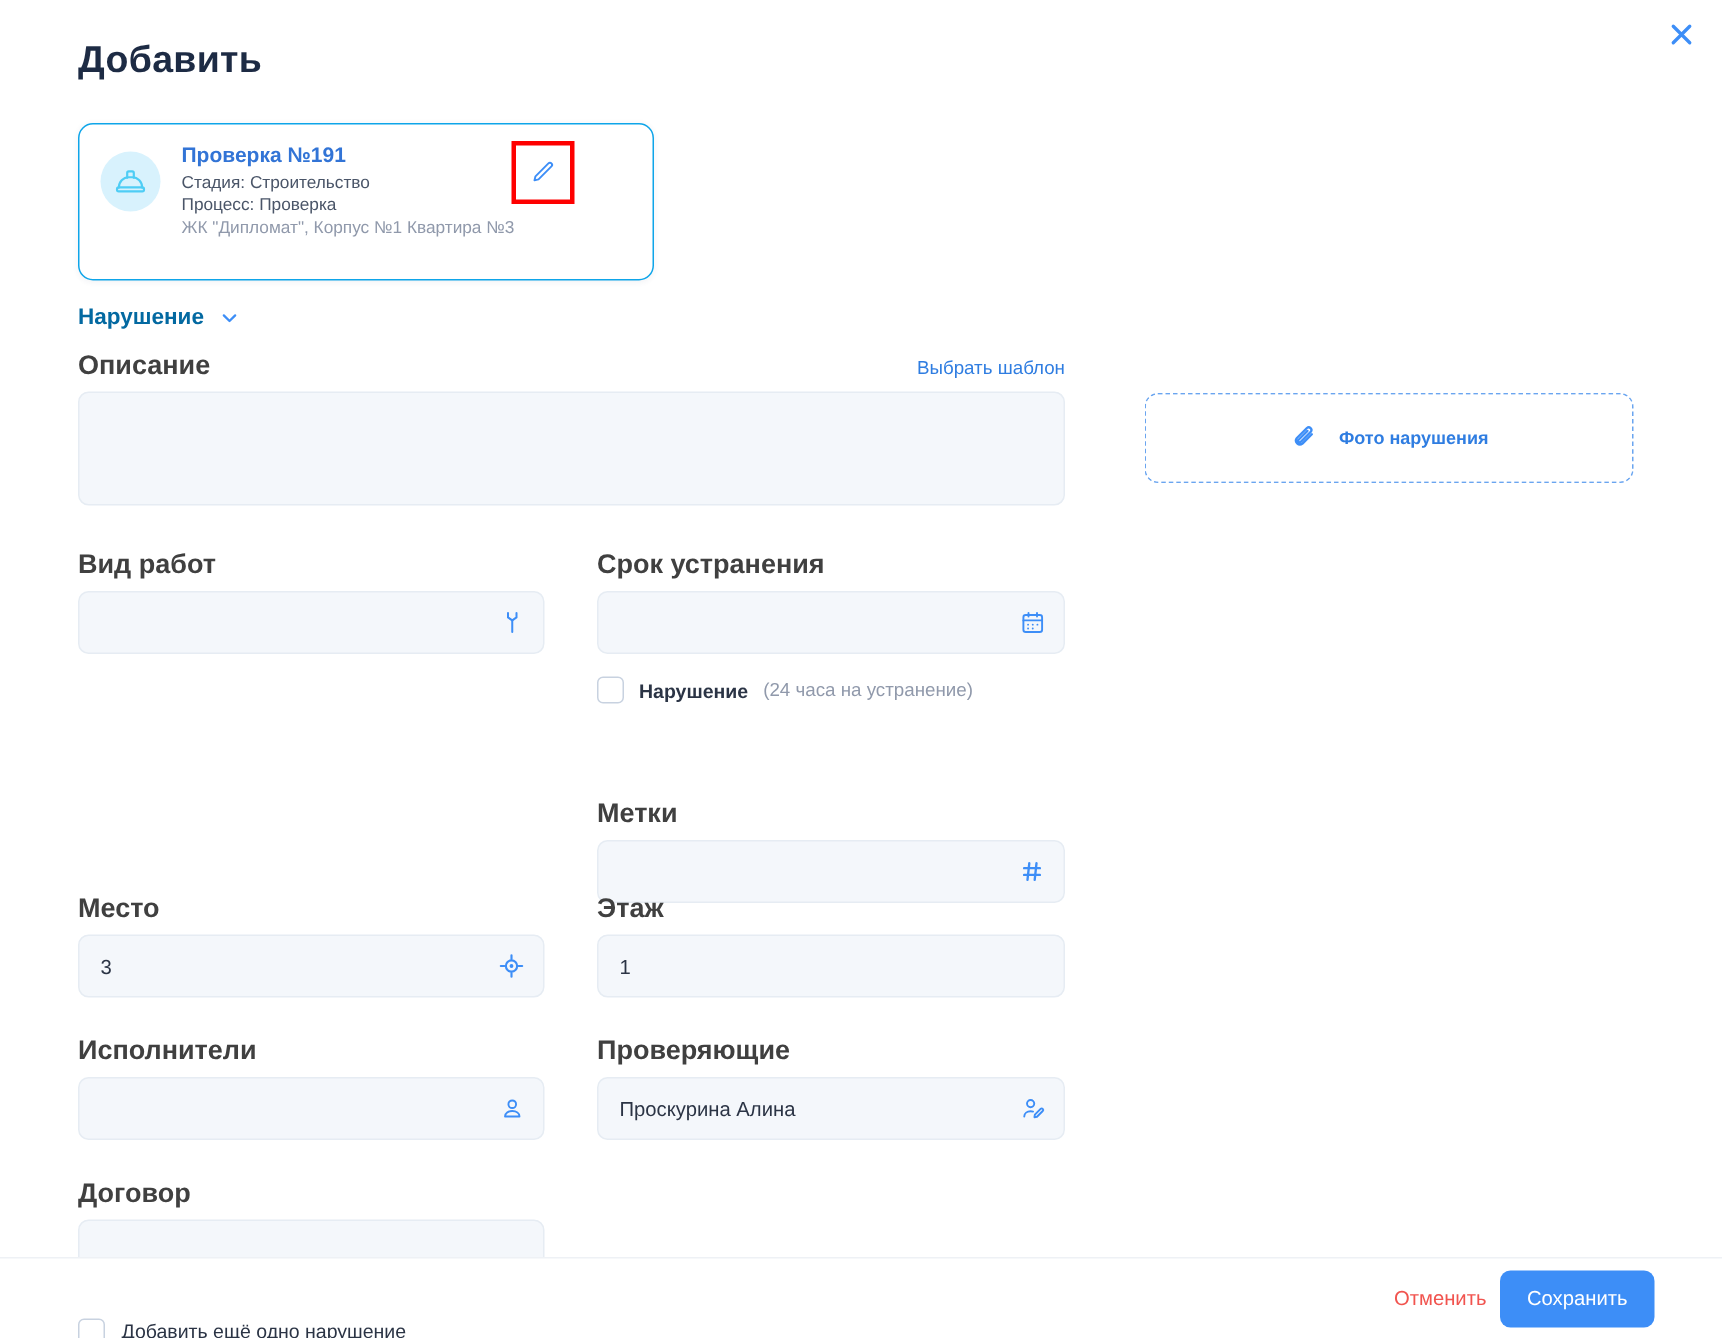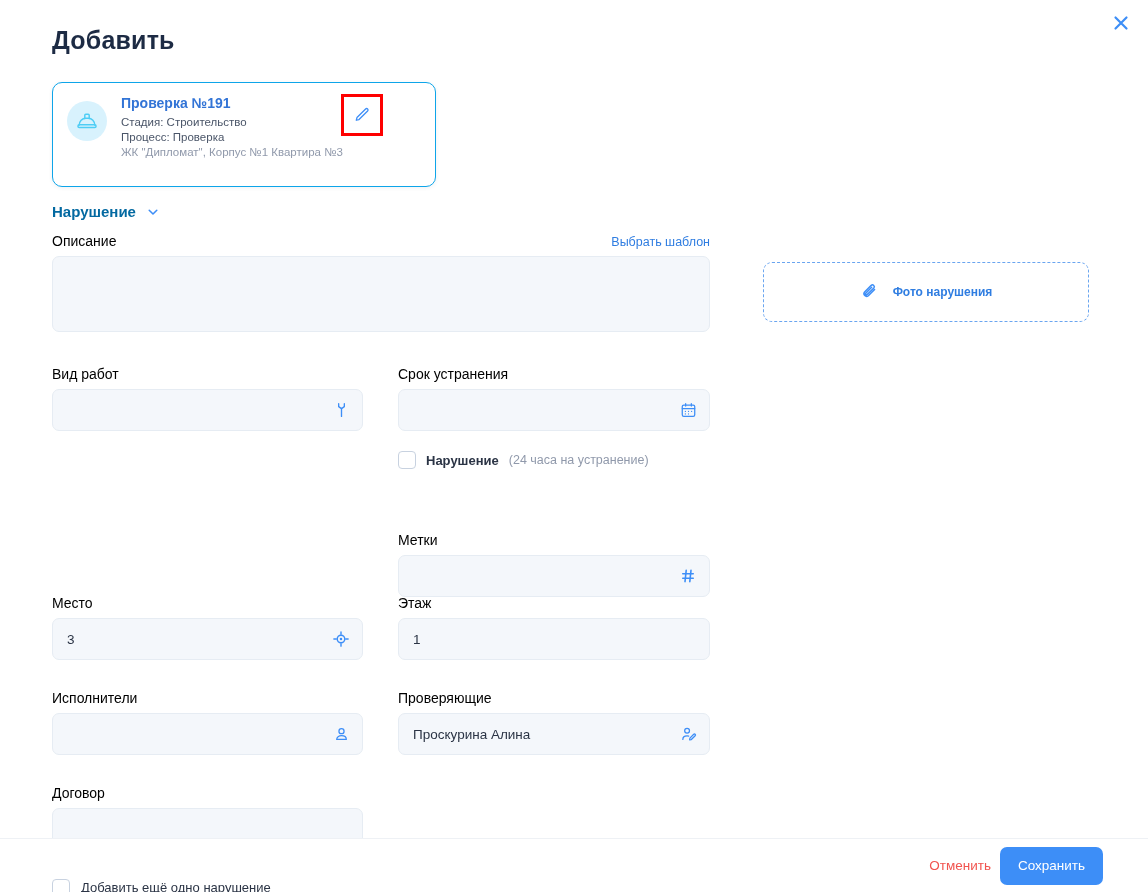--- a/index.html
+++ b/index.html
@@ -123,24 +123,25 @@
   .section-head .t {
     font-size: 15px;
     font-weight: bold;
     color: #0369a1;
   }
   .section-head .chev { color: #3d8ef7; display: flex; }
 
   
   .field { position: absolute; }
   .field-label {
-    font-size: 14px;
-    color: #000000;
+    font-size: 18px;
+    color: #404040;
     margin-bottom: 7px;
     display: block;
+    font-weight: bold;
   }
   .label-row {
     display: flex;
     justify-content: space-between;
     align-items: baseline;
     margin-bottom: 7px;
   }
   .label-row .field-label { margin-bottom: 0; }
   .link {
     font-size: 12.5px;

